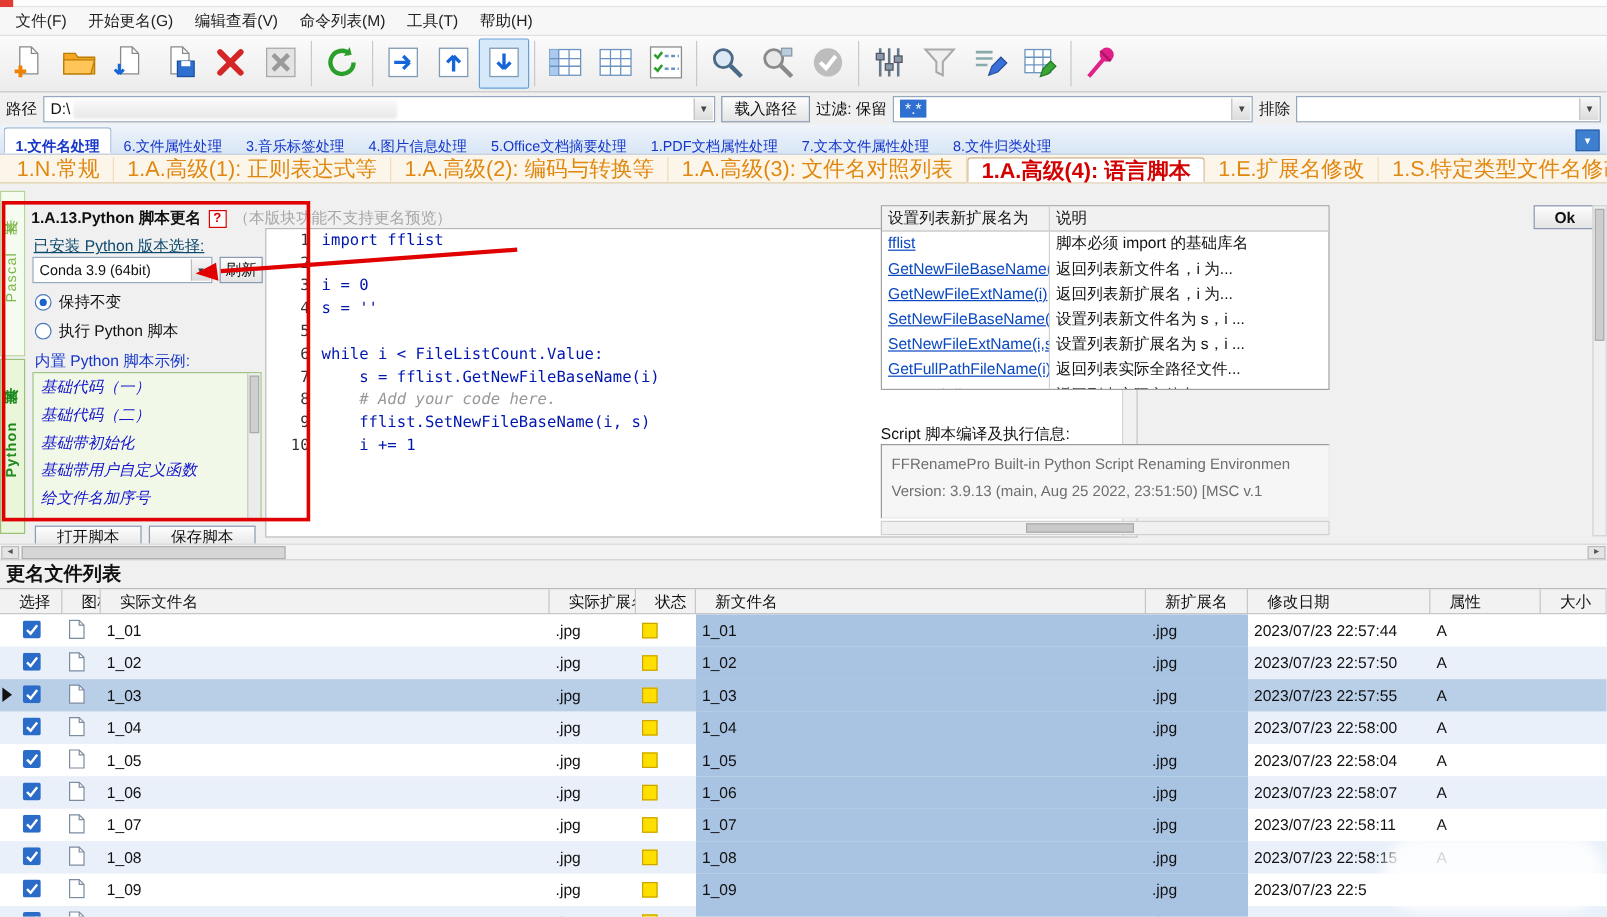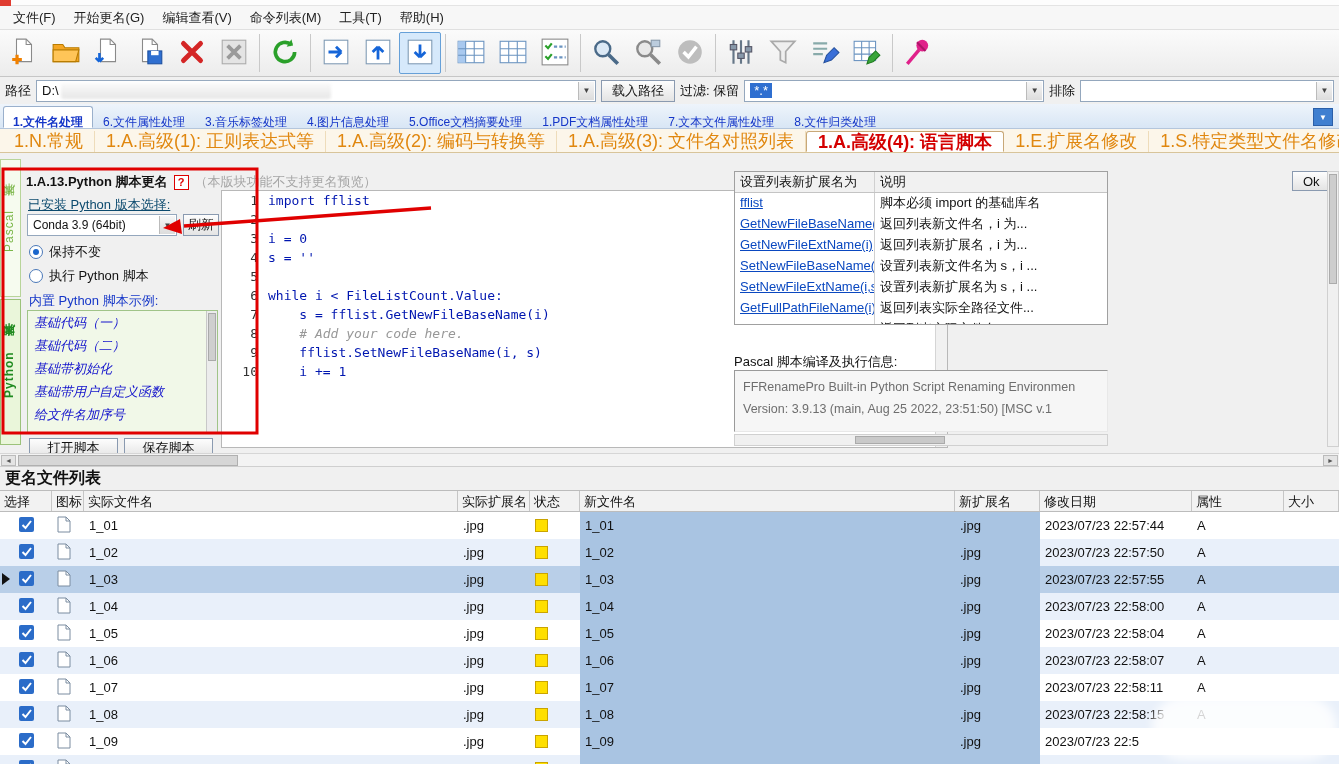--- a/index.html
+++ b/index.html
@@ -44,21 +44,21 @@
   #tabs-sub { top:129px; left:0; right:0; height:24px; background:#fcf6ea; border-bottom:1px solid #d8c49a; display:flex; align-items:flex-end; padding-left:3px; }
   .tab2 { height:21px; line-height:20px; padding:0 11px; color:#e0870f; font-size:18px; border-right:1px solid #eedcba; white-space:nowrap; }
   .tab2.sel { color:#d40000; font-weight:bold; background:#fff; border:1px solid #c8a878; border-bottom-color:#fff; border-radius:3px 3px 0 0; }
 
   
   #panel { top:153px; left:0; right:0; height:300px; background:#f0f0f0; }
   #panel-titlebar { left:26px; top:20px; display:flex; align-items:center; gap:6px; white-space:nowrap; }
   #panel-title { font-weight:bold; font-size:13px; }
   #help-box { width:15px; height:15px; border:1px solid #d00; color:#d00; font-weight:bold; font-size:11px; display:flex; align-items:center; justify-content:center; background:#fff; }
   #panel-note { color:#a6a6a6; }
-  #ok-btn { right:9px; top:18px; width:38px; height:20px; }
+  #ok-btn { right:9px; top:18px; width:52px; height:20px;font-weight:bold; }
 
   
   #side-tabs { left:0; top:6px; width:21px; }
   .side-tab { writing-mode:vertical-rl; transform:rotate(180deg); text-align:center; font-size:12px; border:1px solid #b8d49a; background:#f6fbef; color:#7ab648; width:21px; padding:8px 0; letter-spacing:1px; }
   .side-tab.sel { color:#1f8a1f; font-weight:bold; background:#eaf6da; border-color:#9cc27a; }
 
   
   #ver-label { left:28px; top:43px; color:#0c4a6e;text-decoration:underline; }
   #ver-combo { left:27px; top:61px; width:150px; }
   #refresh-btn { left:183px; top:61px; width:36px; padding:0; }
@@ -99,21 +99,21 @@
   
   #main-hscroll { top:453px; left:0; right:0; height:14px; background:#f3f3f3; border-top:1px solid #d6d6d6; border-bottom:1px solid #cfcfcf; }
   #main-hscroll .arrow { position:absolute; top:1px; width:15px; height:11px; background:#e4e4e4; border:1px solid #bbb; font-size:7px; color:#555; display:flex; align-items:center; justify-content:center; }
   #main-hscroll .thumb { position:absolute; left:18px; top:1px; height:11px; width:220px; background:#d6d6d6; border:1px solid #b0b0b0; }
 
   
   #section-label { top:468px; left:5px; font-weight:bold; font-size:16px;font-family:Liberation Mono, monospace; }
   #ftable { top:490px; left:0; right:0; bottom:0; overflow:hidden; }
   .frow { display:grid; grid-template-columns:52px 32px 374px 72px 50px 375px 85px 152px 92px 1fr; }
   .frow.head { height:22px; background:#f2f2f2; border-top:1px solid #bcbcbc; border-bottom:1px solid #bcbcbc; }
-  .frow.head > div { padding:2px 4px; border-right:1px solid #c6c6c6; white-space:nowrap; overflow:hidden; }
+  .frow.head > div { padding:2px 4px; border-right:1px solid #c6c6c6; white-space:nowrap; overflow:hidden;margin-left:12px; }
   .frow.body { height:27px; align-items:center; background:#fff; }
   .frow.body.alt { background:#e9f0fa; }
   .frow.body.sel { background:#b9cfe8; }
   .frow.body > div { padding:0 5px; height:100%; display:flex; align-items:center; white-space:nowrap; overflow:hidden; }
   .cell-new { background:#a9c4e2; }
   .status-sq { width:13px; height:13px; background:#ffdf00; border:1px solid #caa400; }
   #row-marker { left:2px; width:0; height:0; border-top:6px solid transparent; border-bottom:6px solid transparent; border-left:8px solid #111; z-index:30; }
 
   
   #annotation { left:0; top:0; width:1339px; height:764px; z-index:50; pointer-events:none; }
@@ -410,21 +410,21 @@
           <div class="c1"><span class="link">GetFullPathFileName(i)</span></div>
           <div>返回列表实际全路径文件...</div>
         </div>
         <div class="func-row">
           <div class="c1"><span class="link">GetRealFileBaseName(i)</span></div>
           <div>返回列表实际文件名...</div>
         </div>
       </div>
   </div>
 
-  <div id="info-label" class="abs" style="font-weight:normal">Pascal 脚本编译及执行信息:</div>
+  <div id="info-label" class="abs" style="font-weight:normal">Script 脚本编译及执行信息:</div>
   <div id="info-box" class="abs">
     <div>FFRenamePro Built-in Python Script Renaming Environmen</div>
     <div>Version:  3.9.13 (main, Aug 25 2022, 23:51:50) [MSC v.1</div>
   </div>
   <div id="info-hscroll" class="abs">
       <div class="thumb"></div>
     </div>
   <div id="right-vscroll" class="abs">
       <div class="thumb"></div>
     </div>

